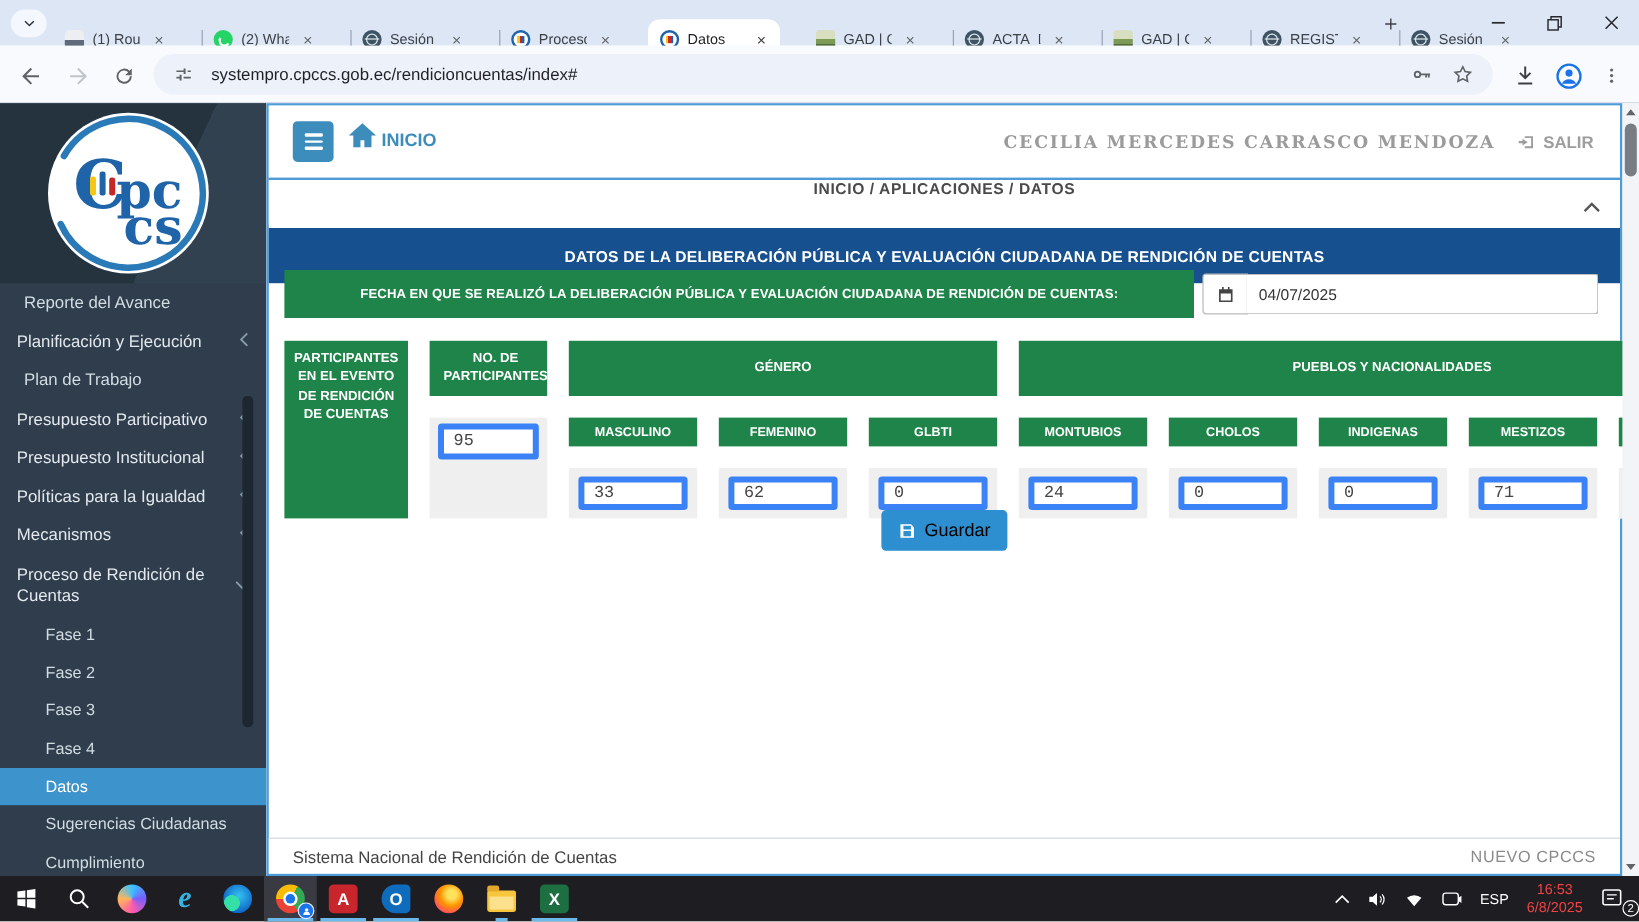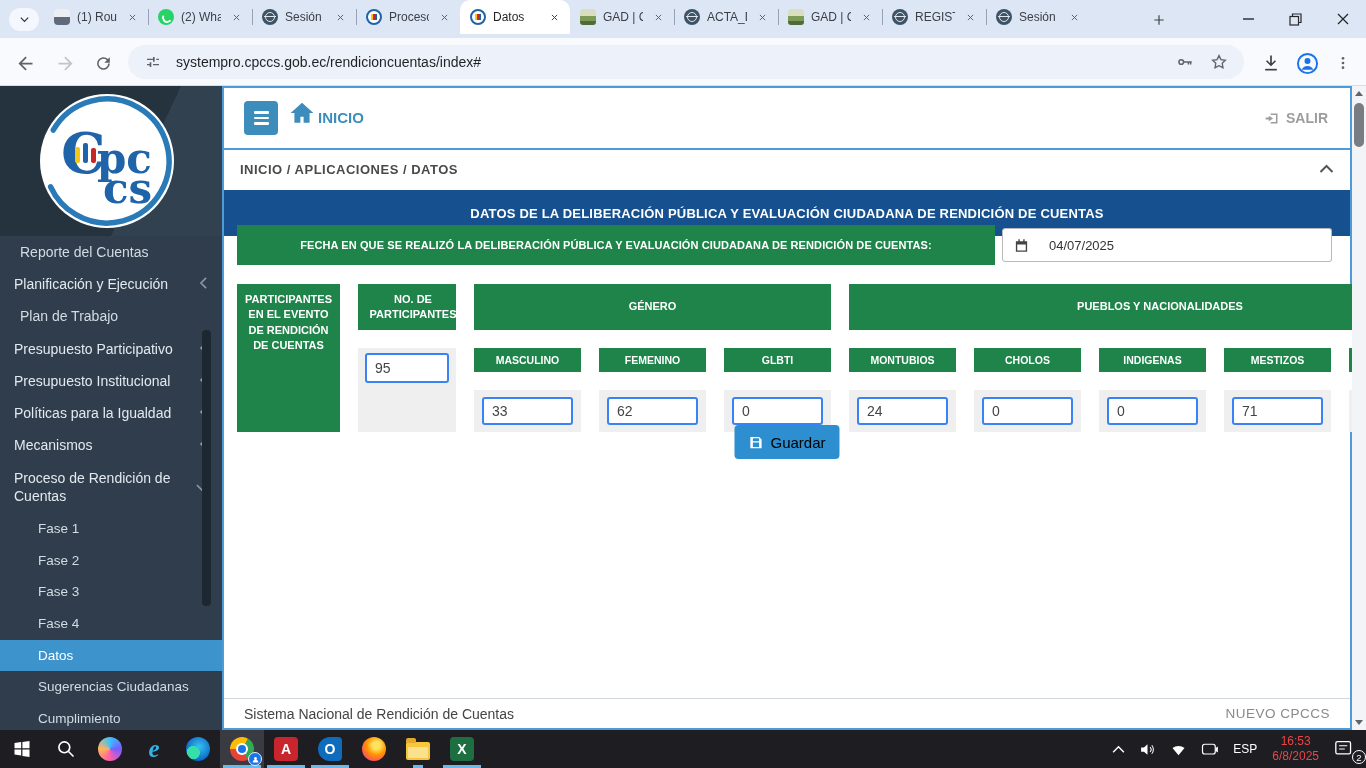--- a/index.html
+++ b/index.html
@@ -2,21 +2,21 @@
 <html style="--accent: #3c8dbc; --green: #1e8449; --navy: #17508f; --sidebar: #2f3d4c; --active-blue: #3d93cc; --button-blue: #2d8fd0; --taskbar: #1d1d22; --tabstrip: #dce6f5;"><head>
 <meta charset="utf-8">
 <style>
   * { box-sizing: border-box; margin: 0; padding: 0; }
   html, body { width: 1366px; height: 768px; overflow: hidden; }
   body { font-family: "Liberation Sans", sans-serif; background: #fff; position: relative; }
 
   
   .tabstrip { position: absolute; top: 0; left: 0; width: 1366px; height: 38px; background: var(--tabstrip, #dce6f5); display: flex; align-items: flex-end; }
   .tab-search { position: absolute; left: 9px; top: 8px; width: 30px; height: 23px; border-radius: 12px; background: #f4f7fd; display: flex; align-items: center; justify-content: center; cursor: pointer; }
-  .tabs { position: absolute; left: 44px; top: 0; display: flex; height: 34px; }
+  .tabs { position: absolute; left: 44px; top: 16px; display: flex; height: 34px; gap: 20px; }
   .tab { width: 104px; height: 34px; display: flex; align-items: center; padding: 0 8px 0 10px; gap: 7px; position: relative; cursor: pointer; }
   .tab.hasdiv::before { content: ""; position: absolute; left: 0; top: 9px; height: 16px; width: 1px; background: #98a2b6; }
   .tab.active { background: #fff; border-radius: 10px 10px 0 0; width: 110px; }
   .tab-title { font-size: 12px; color: #3b3f46; white-space: nowrap; overflow: hidden; flex: 1; }
   .tab.active .tab-title { color: #1f2125; }
   .tab-close { width: 16px; height: 16px; display: flex; align-items: center; justify-content: center; border-radius: 50%; flex: none; cursor: pointer; }
   .newtab { position: absolute; left: 1146px; top: 7px; width: 26px; height: 26px; display: flex; align-items: center; justify-content: center; cursor: pointer; }
   .newtab svg { display: block; }
   .wincontrols { position: absolute; right: 0; top: 0; height: 38px; display: flex; }
   .winbtn { width: 47px; height: 38px; display: flex; align-items: center; justify-content: center; cursor: pointer; }
@@ -59,41 +59,41 @@
   
   .main { position: absolute; left: 222px; top: 0; width: 1130px; height: 644px; background: #fff; border: 2px solid #4f9bd8; }
   .app-navbar { position: absolute; top: 0; left: 0; right: 0; height: 60px; background: #fff; }
   .hamburger { position: absolute; left: 20px; top: 13px; width: 34px; height: 34px; background: var(--accent, #3c8dbc); border-radius: 4px; display: flex; flex-direction: column; align-items: center; justify-content: center; gap: 3px; cursor: pointer; }
   .hamburger i { width: 15px; height: 2.4px; background: #fff; border-radius: 1px; }
   .home-link { position: absolute; left: 64px; top: 12px; display: flex; align-items: flex-end; gap: 2px; cursor: pointer; color: var(--accent, #3c8dbc); font-weight: bold; font-size: 15px; }
   .nav-right { position: absolute; right: 22px; top: 0; height: 60px; display: flex; align-items: center; gap: 18px; }
   .user-name { font-family: "DejaVu Serif", serif; font-size: 14.5px; letter-spacing: 1.5px; color: #9b9b9b; font-weight: 600; }
   .salir { display: flex; align-items: center; gap: 5px; color: #9d9d9d; font-size: 14px; font-weight: bold; cursor: pointer; }
   .nav-divider { position: absolute; top: 60px; left: 0; right: 0; height: 2px; background: #4f9bd8; }
-  .breadcrumb-bar { position: absolute; top: 62px; left: 0; right: 0; height: 38px; background: #fff; display: flex; align-items: center; padding: 0 16px; }
+  .breadcrumb-bar { position: absolute; top: 62px; left: 0; right: 0; height: 38px; background: #fff; display: flex; align-items: center; padding: 0 16px; flex-direction: column; }
   .breadcrumb { font-size: 13px; font-weight: bold; color: #4a4a4a; letter-spacing: .5px; cursor: pointer; }
   .collapse-chevron { margin-left: auto; cursor: pointer; }
   .title-bar { position: absolute; top: 102px; left: 0; right: 0; height: 46px; background: var(--navy, #17508f); display: flex; align-items: center; justify-content: center; }
   .title-bar span { color: #fff; font-weight: bold; font-size: 13px; letter-spacing: .2px; }
 
   .date-row { position: absolute; top: 137px; left: 13px; right: 16px; height: 40px; }
   .date-label { position: absolute; left: 0; top: 0; width: 758px; height: 40px; background: var(--green, #1e8449); color: #fff; font-size: 11px; font-weight: bold; display: flex; align-items: center; justify-content: center; text-align: center; padding: 0 30px; letter-spacing: .1px; }
   .cal-btn { position: absolute; left: 765px; top: 3px; width: 38px; height: 34px; background: #fff; border: 1px solid #b9b9b9; border-radius: 3px 0 0 3px; display: flex; align-items: center; justify-content: center; cursor: pointer; }
   .date-input { position: absolute; left: 802px; top: 3px; width: 293px; height: 34px; border: 1px solid #b9b9b9; border-left: none; border-radius: 0 3px 3px 0; font-size: 13px; color: #333; padding: 0 10px; font-family: "Liberation Sans", sans-serif; }
 
   .ptable { position: absolute; top: 196px; left: 13px; display: grid; grid-template-columns: 103px 98px repeat(7, 107px) 122px; grid-template-rows: 46px 24px 42px; gap: 18px; background: #fff; }
   .gcell { background: var(--green, #1e8449); color: #fff; font-size: 11px; font-weight: bold; display: flex; align-items: center; justify-content: center; text-align: center; padding: 2px 4px; line-height: 1.4; }
   .cell-part { grid-row: 1 / 4; grid-column: 1; align-items: flex-start; padding-top: 8px; }
   .cell-nop { grid-row: 1; grid-column: 2; padding-left: 16px; }
   .cell-nop-body { grid-row: 2 / 4; grid-column: 2; background: #efefef; display: flex; justify-content: center; padding-top: 5px; }
   .cell-genero { grid-row: 1; grid-column: 3 / 6; }
   .cell-pueblos { grid-row: 1; grid-column: 6 / 11; }
   .subhead { grid-row: 2; font-size: 10.5px; }
   .icell { grid-row: 3; background: #efefef; display: flex; align-items: center; padding: 0 8px; }
-  .num-input { width: 100%; height: 28px; border: 2px solid #3b82f6; border-radius: 3px; padding: 0 8px; font-size: 14px; color: #444; font-family: Liberation Sans, sans-serif; background: #fff; }
+  .num-input { width: 100%; height: 28px; border: 5px solid #3b82f6; border-radius: 3px; padding: 0 8px; font-size: 14px; color: #444; font-family: Liberation Mono, monospace; background: #fff; }
   .nop-input { width: 84px; height: 30px; }
 
   .save-btn { position: absolute; top: 337px; left: 50%; transform: translateX(-50%); height: 34px; padding: 0 14px; background: var(--button-blue, #2d8fd0); border: none; border-radius: 4px; color: #000000; font-size: 15px; display: flex; align-items: center; gap: 7px; cursor: pointer; font-family: "Liberation Sans", sans-serif; }
 
   .app-footer { position: absolute; bottom: 0; left: 0; right: 0; height: 30px; border-top: 1px solid #d2d6de; background: #fff; display: flex; align-items: center; padding: 0 20px; }
   .footer-left { font-size: 14px; color: #444; }
   .footer-right { margin-left: auto; font-size: 13.5px; color: #8a8a8a; letter-spacing: .5px; }
 
   
   .pg-scroll { position: absolute; left: 1352px; top: 0; width: 14px; height: 644px; background: #f2f4f7; }
@@ -324,21 +324,21 @@
         <text x="24" y="82" font-family="DejaVu Serif, serif" font-size="56" font-weight="bold" fill="#1f63a8">C</text>
         <text x="60" y="82" font-family="DejaVu Serif, serif" font-size="42" font-weight="bold" fill="#1f63a8">pc</text>
         <text x="66" y="112" font-family="DejaVu Serif, serif" font-size="42" font-weight="bold" fill="#1f63a8">cs</text>
         <rect x="38" y="56" width="5" height="16" rx="2" fill="#f5c518"></rect>
         <rect x="46" y="52" width="5" height="20" rx="2" fill="#1f63a8"></rect>
         <rect x="54" y="57" width="5" height="15" rx="2" fill="#c62828"></rect>
       </svg>
     </div>
     <div class="side-menu">
       <div class="sm-item sub">
-          <span class="lbl">Reporte del Cuentas</span>
+          <span class="lbl">Reporte del Avance</span>
         </div>
       <div class="sm-item">
           <span class="lbl">Planificación y Ejecución</span>
           <span class="chev"><svg width="9" height="12" viewBox="0 0 10 14">
               <path d="M8 1L2 7l6 6" fill="none" stroke="#9fb3c2" stroke-width="1.8"></path>
             </svg></span>
         </div>
       <div class="sm-item sub">
           <span class="lbl">Plan de Trabajo</span>
         </div>
@@ -404,20 +404,21 @@
           <i></i>
           <i></i>
         </div>
       <div class="home-link">
         <svg width="28" height="26" viewBox="0 0 24 24">
             <path d="M12 2.5L1.5 12H5v9h5.5v-5.5h3V21H19v-9h3.5z" fill="#3c8dbc"></path>
           </svg>
         <span>INICIO</span>
       </div>
       <div class="nav-right">
+        <span class="user-name">CECILIA MERCEDES CARRASCO MENDOZA</span>
         <span class="salir">
           <svg width="17" height="15" viewBox="0 0 24 24">
               <path d="M13 12L6 7.5v3H1v3h5v3z" fill="#9d9d9d"></path>
               <path d="M9 4h11v16H9v-2.5h8.5v-11H9z" fill="#9d9d9d"></path>
             </svg>
           <span>SALIR</span>
         </span>
       </div>
     </div>
     <div class="nav-divider"></div>

